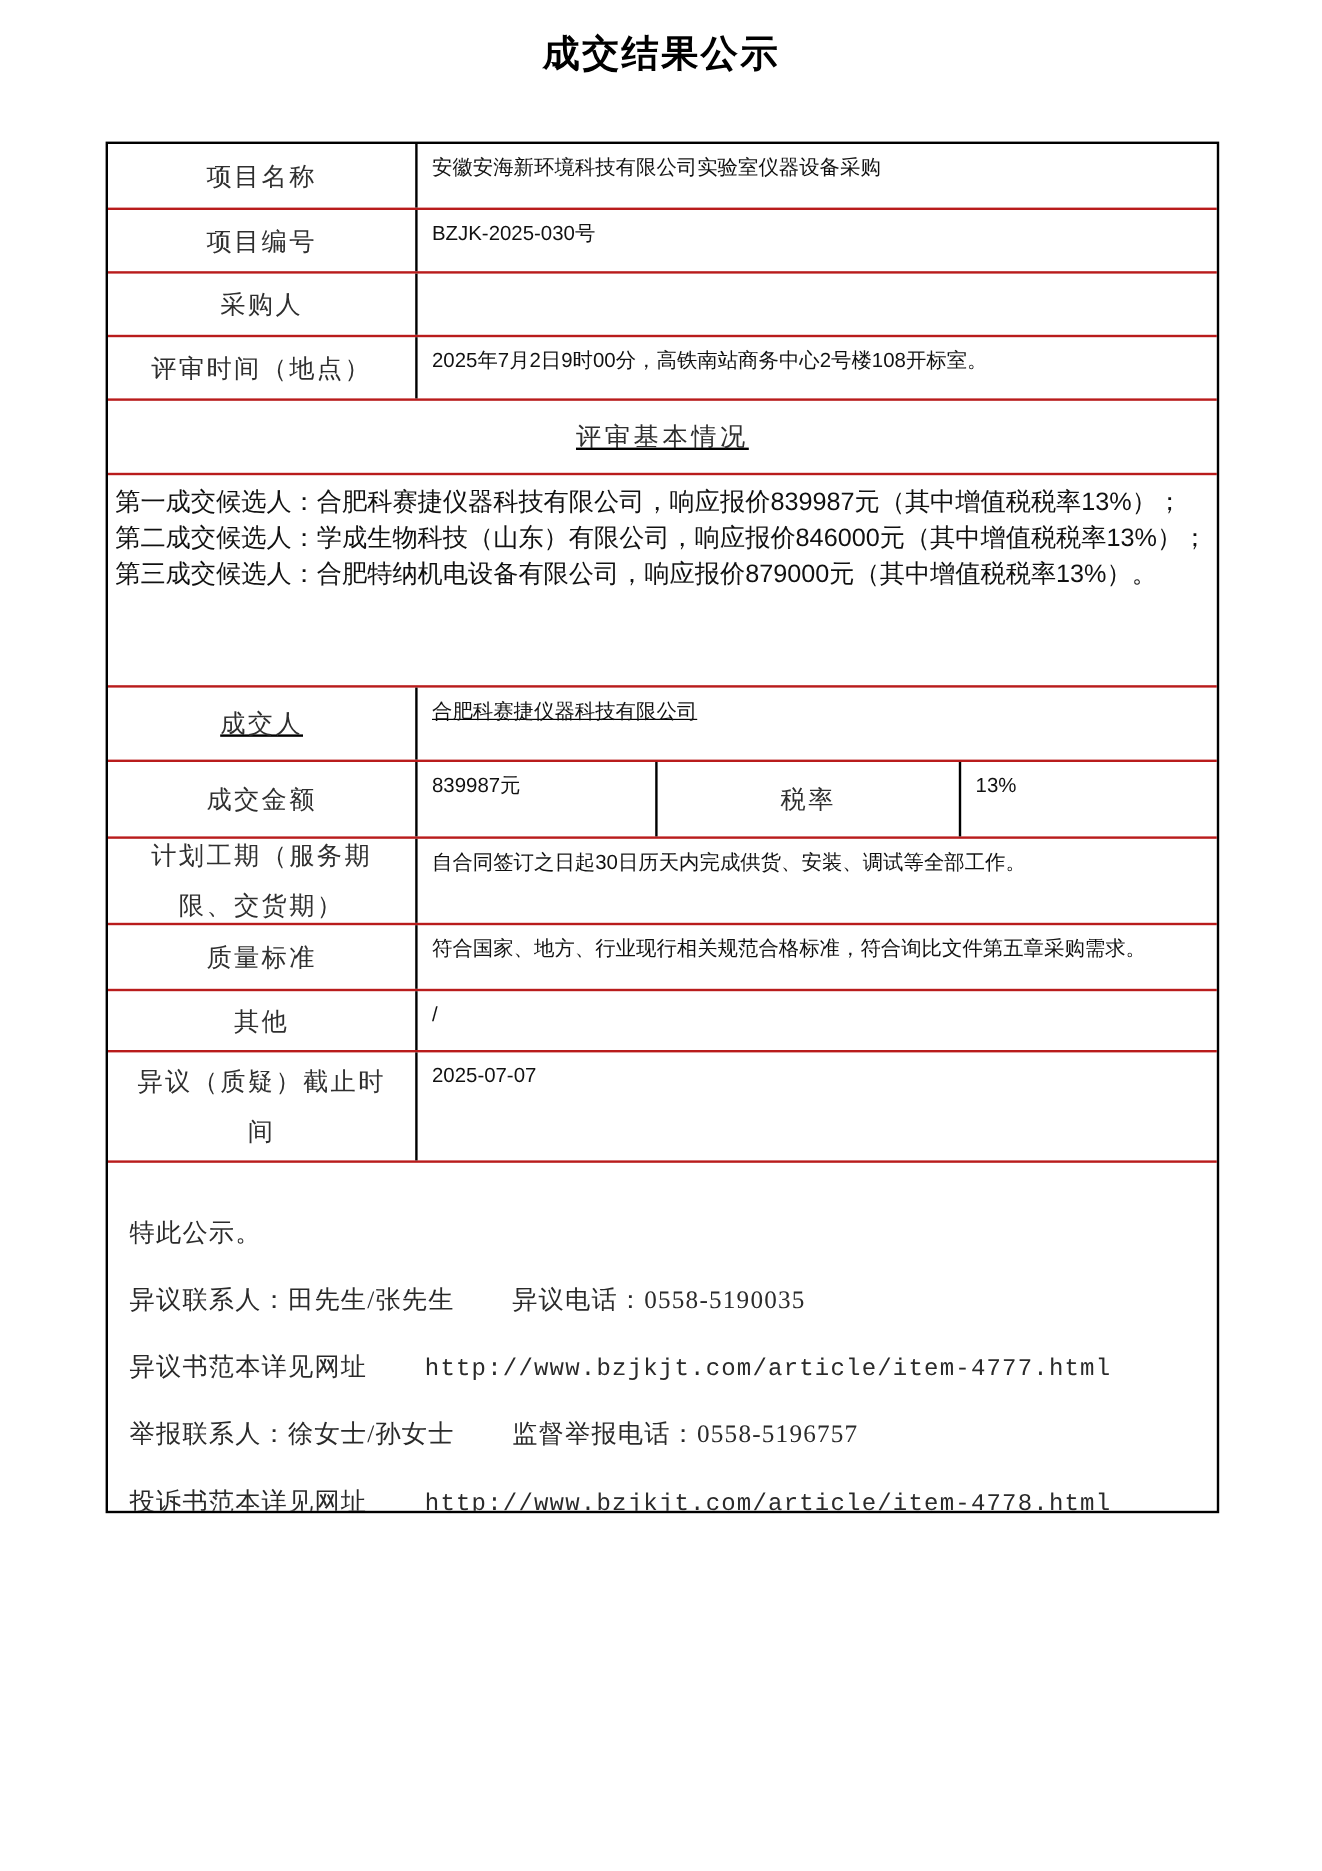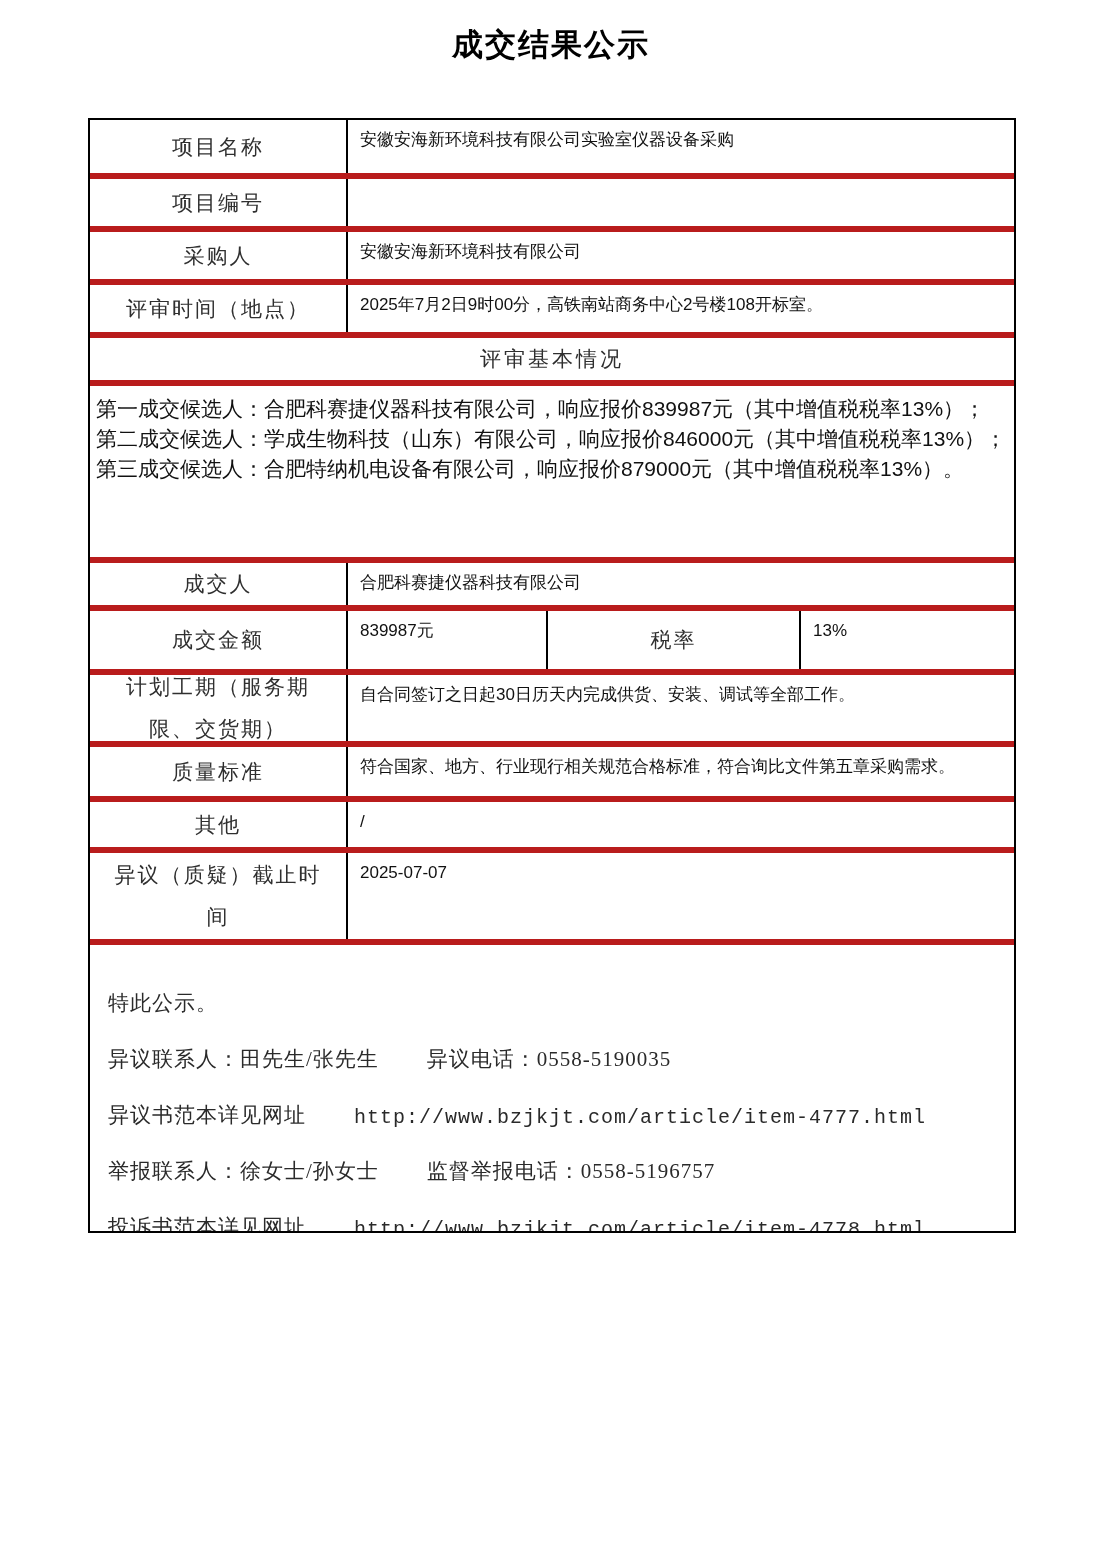--- a/index.html
+++ b/index.html
@@ -31,21 +31,21 @@
     position: absolute;
     left: 88px;
     top: 118px;
     width: 928px;
     border: 2px solid #000;
     box-sizing: border-box;
     background: #fff;
   }
   .t-row {
     display: flex;
-    border-top: 6px solid #b91c1c;
+    border-top: 2px solid #b91c1c;
     box-sizing: border-box;
   }
   .t-row:first-child { border-top: none; }
   .cell {
     box-sizing: border-box;
     overflow: hidden;
   }
   .label-cell {
     width: 258px;
     flex: 0 0 258px;
@@ -65,21 +65,21 @@
   .value-cell {
     flex: 1 1 auto;
     padding: 7px 12px;
     font-size: 17px;
     line-height: 26px;
     color: #111;
     font-family: "Liberation Sans", "DejaVu Sans", sans-serif;
     text-align: left;
   }
   .h53  { height: 53px; }
-  .h50  { height: 48px; }
+  .h50  { height: 62px; text-decoration: underline; }
   .h177 { height: 177px; }
   .h56  { height: 64px; }
   .h86  { height: 72px; }
   .h55  { height: 55px; }
   .h51  { height: 51px; }
   .h92  { height: 92px; }
   .h292 { height: 292px; }
   .section-header-cell {
     flex: 1 1 auto;
     display: flex;
@@ -143,28 +143,28 @@
     </div>
     <div class="cell value-cell">
       <span>安徽安海新环境科技有限公司实验室仪器设备采购</span>
     </div>
   </div>
 
   <div class="t-row h53">
     <div class="cell label-cell">
       <span>项目编号</span>
     </div>
+    <div class="cell value-cell">
+      <span>BZJK-2025-030号</span>
+    </div>
   </div>
 
   <div class="t-row h53">
     <div class="cell label-cell">
       <span>采购人</span>
-    </div>
-    <div class="cell value-cell">
-      <span>安徽安海新环境科技有限公司</span>
     </div>
   </div>
 
   <div class="t-row h53">
     <div class="cell label-cell">
       <span>评审时间（地点）</span>
     </div>
     <div class="cell value-cell">
       <span>2025年7月2日9时00分，高铁南站商务中心2号楼108开标室。</span>
     </div>

